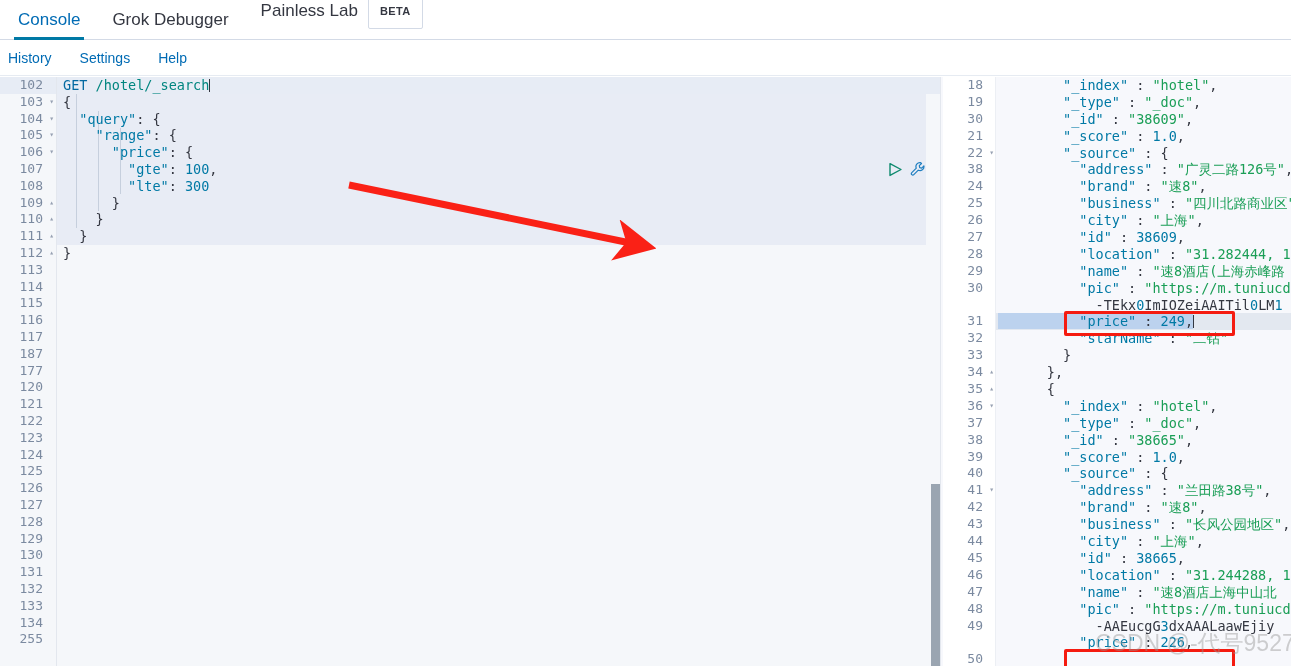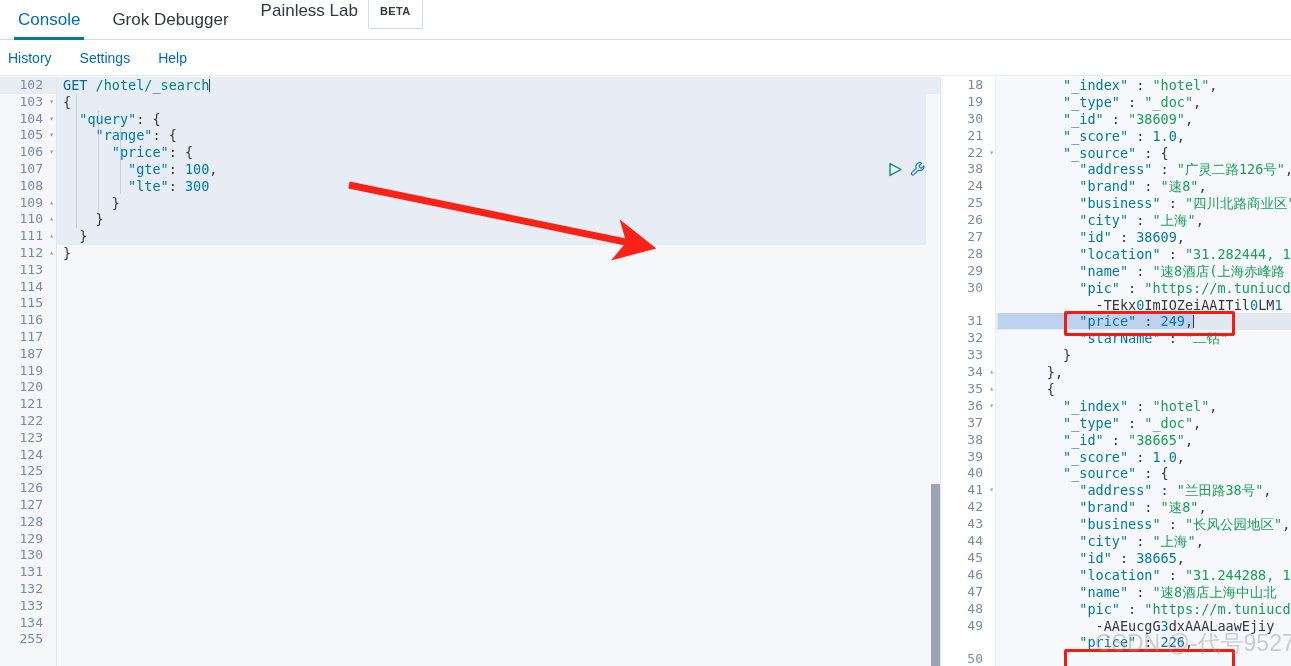--- a/index.html
+++ b/index.html
@@ -185,21 +185,21 @@
           <div class="ln">109<span class="fold">▴</span></div>
           <div class="ln">110<span class="fold">▴</span></div>
           <div class="ln">111<span class="fold">▴</span></div>
           <div class="ln">112<span class="fold">▴</span></div>
           <div class="ln">113</div>
           <div class="ln">114</div>
           <div class="ln">115</div>
           <div class="ln">116</div>
           <div class="ln">117</div>
           <div class="ln">187</div>
-          <div class="ln">119</div>
+          <div class="ln">177</div>
           <div class="ln">120</div>
           <div class="ln">121</div>
           <div class="ln">122</div>
           <div class="ln">123</div>
           <div class="ln">124</div>
           <div class="ln">125</div>
           <div class="ln">126</div>
           <div class="ln">127</div>
           <div class="ln">128</div>
           <div class="ln">129</div>

